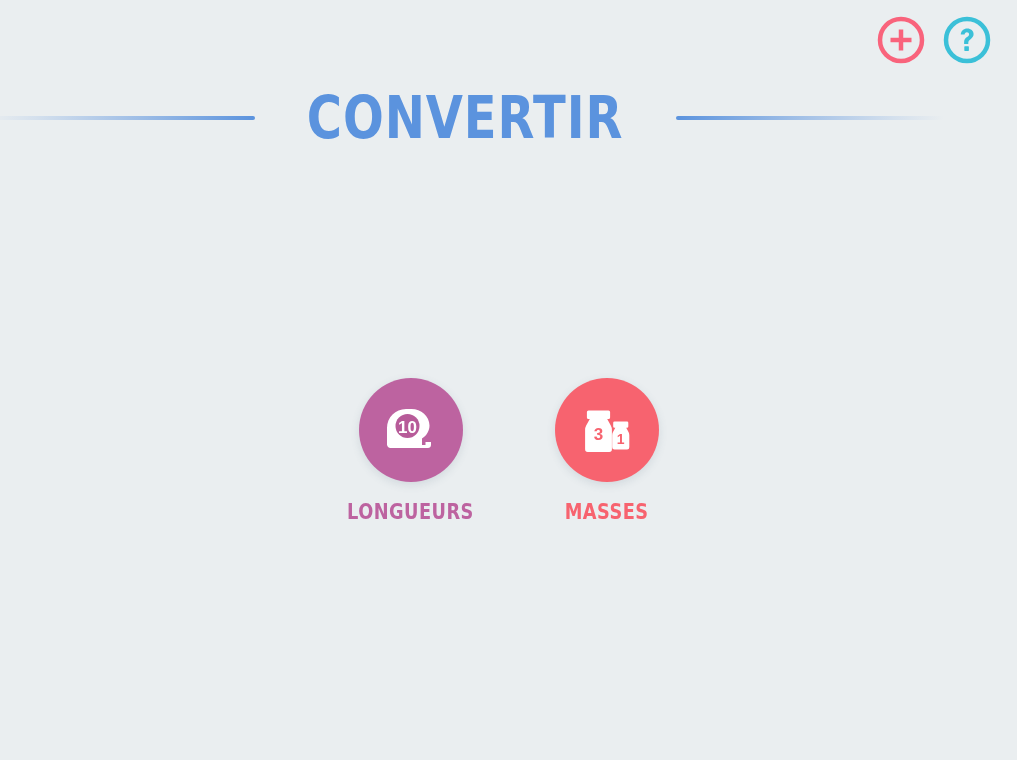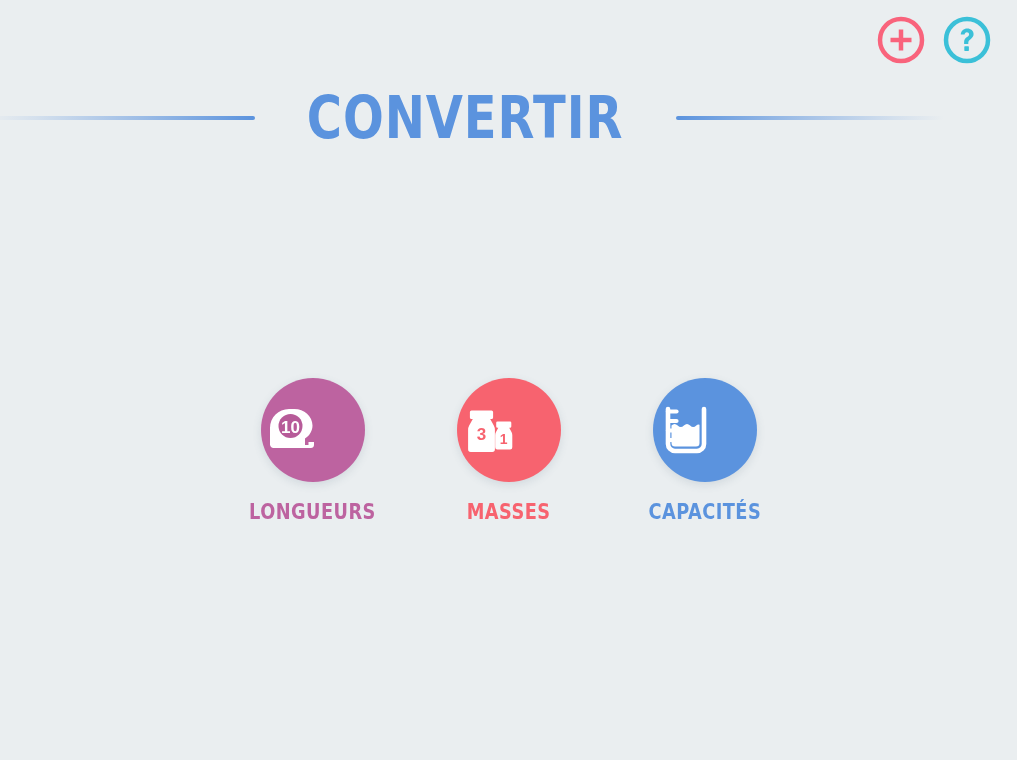--- a/index.html
+++ b/index.html
@@ -91,21 +91,21 @@
     align-items: center;
     cursor: pointer;
     user-select: none;
   }
   .cat-circle {
     width: 104px;
     height: 104px;
     border-radius: 50%;
     display: flex;
     align-items: center;
-    justify-content: flex-start;
+    justify-content: center;
     box-shadow: 0 3px 9px rgba(90,110,130,0.16);
   }
   .cat-circle svg { display: block; }
   .cat-label {
     margin-top: 18px;
     font-family: "Liberation Sans Narrow", "DejaVu Sans Condensed", "Liberation Sans", sans-serif;
     font-size: 21px;
     font-weight: bold;
     letter-spacing: 0.5px;
     white-space: nowrap;
@@ -177,36 +177,14 @@
                    a1.3 1.3 0 0 1 -1.3 -1.3 v-3.6 a1.3 1.3 0 0 1 1.3 -1.3 z" fill="#ffffff"></path>
           <text x="46.7" y="46.5" font-family="'Liberation Sans Narrow','Liberation Sans',sans-serif" font-size="14" font-weight="bold" fill="#f7636f" text-anchor="middle">1</text>
         </svg>
       </span>
     </div>
     <div class="cat-label" style="color:#f7636f">MASSES</div>
   </div>
 
 
 
-  <div class="category">
-    <div class="cat-circle" style="background:#5b93de">
-      <span>
-        <svg width="66" height="66" viewBox="0 0 66 66" xmlns="http://www.w3.org/2000/svg">
-
-          <path d="M15 12 L15 47 a7 7 0 0 0 7 7 h22 a7 7 0 0 0 7 -7 L51 12" fill="none" stroke="#ffffff" stroke-width="4.6" stroke-linecap="round"></path>
-
-          <g stroke="#ffffff" stroke-width="4.2" stroke-linecap="round">
-            <line x1="15" y1="14.5" x2="23.5" y2="14.5"></line>
-            <line x1="15" y1="24" x2="23.5" y2="24"></line>
-            <line x1="15" y1="33.5" x2="23.5" y2="33.5"></line>
-            <line x1="15" y1="43" x2="23.5" y2="43"></line>
-          </g>
-
-          <path d="M18.5 28.5
-                   q3.1 -3.2 6.2 0 q3.1 3.2 6.2 0 q3.1 -3.2 6.2 0 q3.1 3.2 6.2 0
-                   q1.6 -1.6 3.2 -0.7 L46.5 46 a3.5 3.5 0 0 1 -3.5 3.5 h-21 a3.5 3.5 0 0 1 -3.5 -3.5 Z" fill="#ffffff"></path>
-        </svg>
-      </span>
-    </div>
-    <div class="cat-label" style="color:#5b93de">CAPACITÉS</div>
-  </div>
 
 </div>
 
 </body></html>

